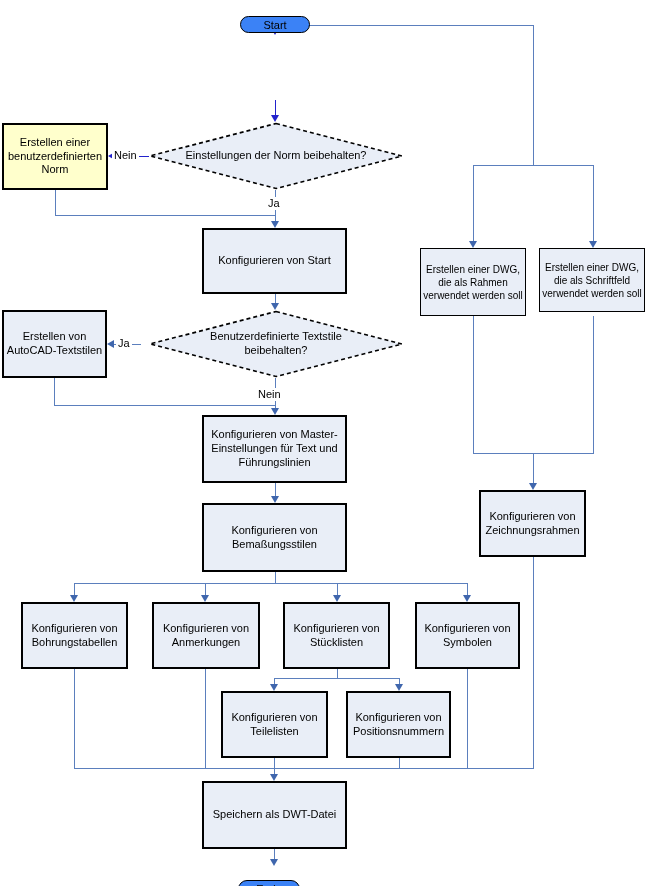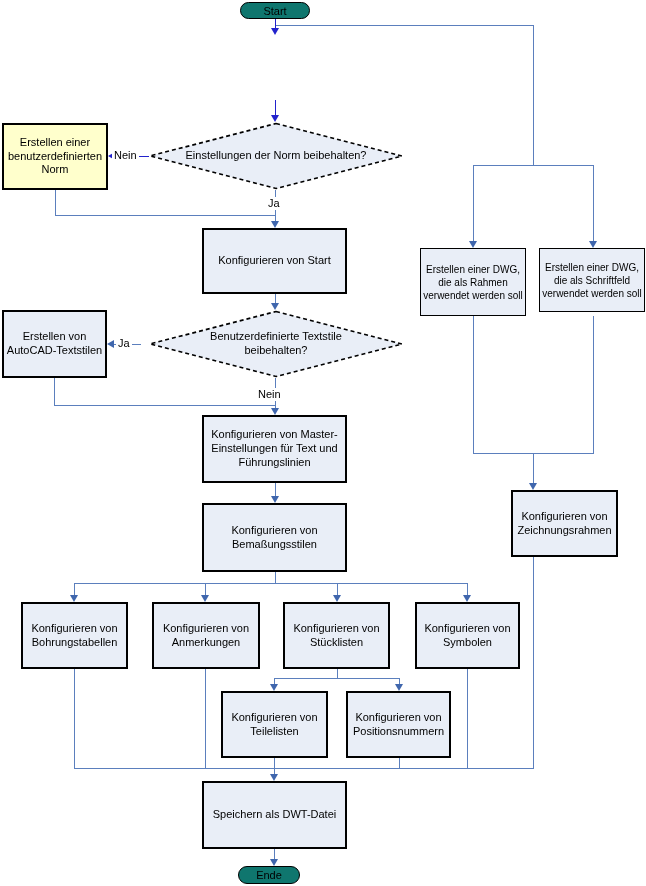--- a/index.html
+++ b/index.html
@@ -4,23 +4,23 @@
 <style>
   html,body{margin:0;padding:0;background:#fff;}
   #canvas{position:relative;width:646px;height:886px;background:#fff;overflow:hidden;
           font-family:"Liberation Sans",sans-serif;color:#000;}
   .node{position:absolute;box-sizing:border-box;background:#e9eef7;border:2px solid #000;
         display:flex;align-items:center;justify-content:center;text-align:center;
         font-size:11px;line-height:1.25;padding:2px;}
   .b1{border-width:1px;}
   .small{font-size:10px;line-height:1.3;}
   .yellow{background:#ffffcc;}
-  .term{position:absolute;box-sizing:border-box;background:#0f766e;border:1px solid #000;
+  .term{position:absolute;box-sizing:border-box;background:#3b82f6;border:1px solid #000;
         border-radius:9px;display:flex;align-items:center;justify-content:center;
-        font-size:11px;}
+        font-size:11px;margin-top:14px;}
   .diamond{position:absolute;}
   .diamond svg{display:block;}
   .dtext{position:absolute;inset:0;display:flex;align-items:center;justify-content:center;
          text-align:center;font-size:11px;line-height:1.25;}
   .line{position:absolute;background:#5b7fbd;}
   .h{height:1px;} .v{width:1px;}
   .vivid{background:#2222cc;}
   .arr{position:absolute;width:0;height:0;}
   .arr.down{border-left:4px solid transparent;border-right:4px solid transparent;
             border-top:7px solid #3f66ad;}
@@ -110,21 +110,21 @@
   <div class="node" style="left:202px;top:503px;width:145px;height:69px;">Konfigurieren von Bemaßungsstilen</div>
   <div class="node" style="left:21px;top:602px;width:107px;height:67px;">Konfigurieren von Bohrungstabellen</div>
   <div class="node" style="left:152px;top:602px;width:108px;height:67px;text-align:center;">Konfigurieren von Anmerkungen</div>
   <div class="node" style="left:283px;top:602px;width:107px;height:67px;">Konfigurieren von Stücklisten</div>
   <div class="node" style="left:415px;top:602px;width:105px;height:67px;">Konfigurieren von Symbolen</div>
   <div class="node" style="left:221px;top:691px;width:107px;height:67px;">Konfigurieren von Teilelisten</div>
   <div class="node" style="left:346px;top:691px;width:105px;height:67px;padding:1px;">Konfigurieren von Positionsnummern</div>
   <div class="node" style="left:202px;top:781px;width:145px;height:68px;">Speichern als DWT-Datei</div>
   <div class="node b1 small" style="left:420px;top:248px;width:106px;height:68px;">Erstellen einer DWG, die als Rahmen verwendet werden soll</div>
   <div class="node b1 small" style="left:539px;top:248px;width:106px;height:64px;">Erstellen einer DWG, die als Schriftfeld verwendet werden soll</div>
-  <div class="node" style="left:479px;top:490px;width:107px;height:67px;padding:0;margin-left:32px;">Konfigurieren von Zeichnungsrahmen</div>
+  <div class="node" style="left:479px;top:490px;width:107px;height:67px;padding:0;">Konfigurieren von Zeichnungsrahmen</div>
 
   <div class="diamond" style="left:148px;top:122px;width:256px;height:68px;">
     <svg width="256" height="68">
       <polygon points="128,1.5 254,34 128,66.5 2,34" fill="#e9eef7" stroke="#000" stroke-width="1.6" stroke-dasharray="4 3"></polygon>
     </svg>
     <div class="dtext">Einstellungen der Norm beibehalten?</div>
   </div>
   <div class="diamond" style="left:148px;top:310px;width:256px;height:68px;">
     <svg width="256" height="68">
       <polygon points="128,1.5 254,34 128,66.5 2,34" fill="#e9eef7" stroke="#000" stroke-width="1.6" stroke-dasharray="4 3"></polygon>

